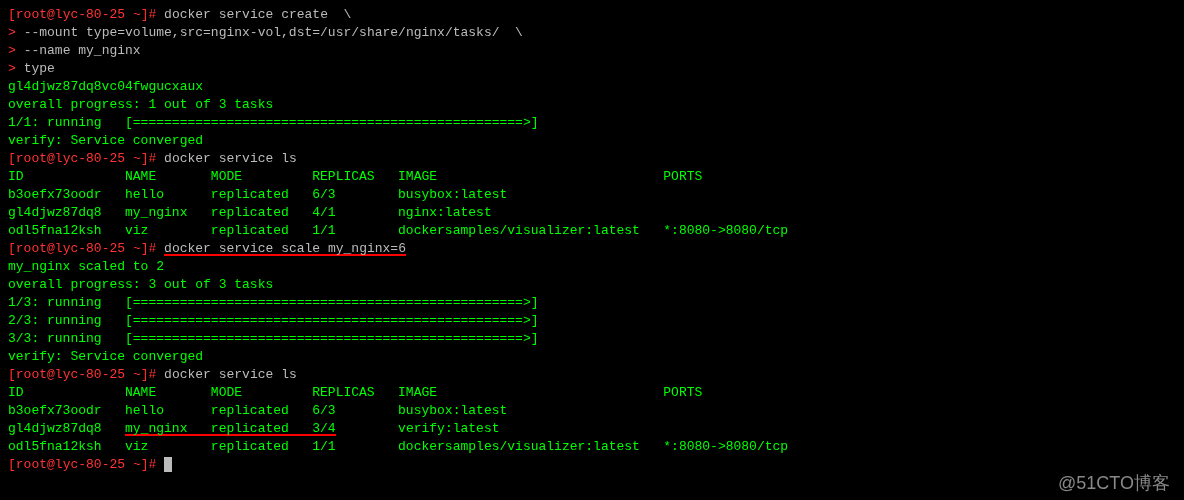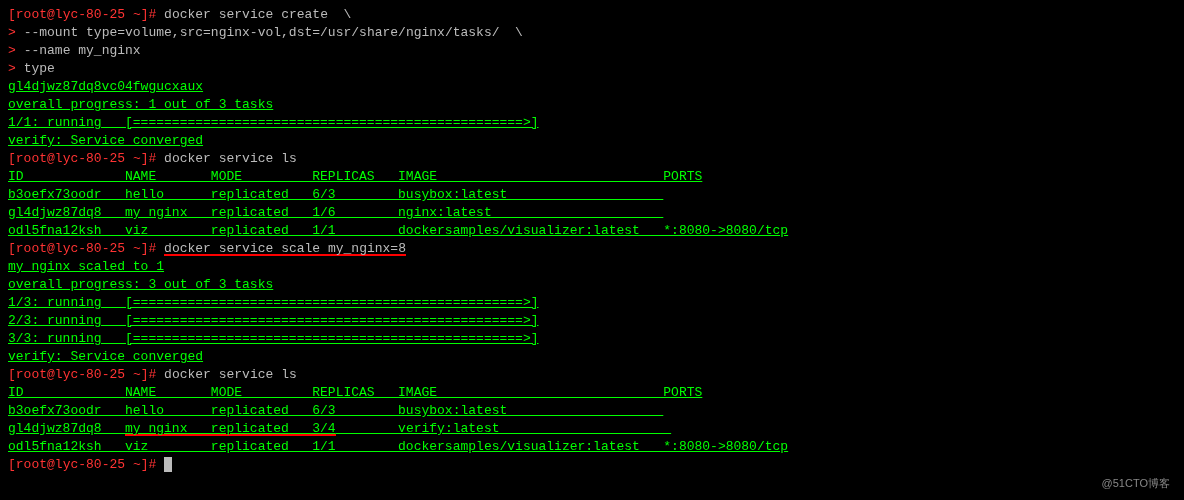--- a/index.html
+++ b/index.html
@@ -14,61 +14,61 @@
     height: 500px;
     overflow: hidden;
     position: relative;
   }
   .line { white-space: pre; }
   .prompt-user { color: #ff3333; }
   .prompt-host { color: #ff3333; }
   .prompt-path { color: #ff3333; }
   .prompt-end { color: #ff3333; }
   .cmd { color: #bbbbbb; }
-  .out { color: #00ff00; text-decoration: underline; }
+  .out { color: #00ff00; }
   .hl-underline {
     background: linear-gradient(to top, #ff0000 0, #ff0000 2px, transparent 2px);
   }
   .cursor {
     display: inline-block;
     width: 8px;
     height: 15px;
     background: #bbbbbb;
     vertical-align: middle;
   }
   .watermark {
     position: absolute;
     right: 14px;
     bottom: 8px;
     color: #888;
-    font-size: 11px;
+    font-size: 18px;
     font-family: sans-serif;
   }
 </style>
 </head>
 <body>
 
 <div class="line"><span class="prompt-user">[</span><span class="prompt-user">root</span><span class="prompt-user">@</span><span class="prompt-host">lyc-80-25</span><span class="prompt-path"> </span><span class="prompt-path">~</span><span class="prompt-end">]#</span><span class="cmd"> </span><span class="cmd">docker service create  \</span></div>
 <div class="line"><span class="prompt-user">&gt;</span><span class="cmd"> </span><span class="cmd">--mount type=volume,src=nginx-vol,dst=/usr/share/nginx/tasks/  \</span></div>
 <div class="line"><span class="prompt-user">&gt;</span><span class="cmd"> </span><span class="cmd">--name my_nginx</span></div>
 <div class="line"><span class="prompt-user">&gt;</span><span class="cmd"> </span><span class="cmd">type</span></div>
 
 <div class="line out">gl4djwz87dq8vc04fwgucxaux</div>
 <div class="line out">overall progress: 1 out of 3 tasks</div>
 <div class="line out">1/1: running   [==================================================&gt;]</div>
 <div class="line out">verify: Service converged</div>
 
 <div class="line"><span class="prompt-user">[</span><span class="prompt-user">root</span><span class="prompt-user">@</span><span class="prompt-host">lyc-80-25</span><span class="prompt-path"> </span><span class="prompt-path">~</span><span class="prompt-end">]#</span><span class="cmd"> </span><span class="cmd">docker service ls</span></div>
 <div class="line out">ID             NAME       MODE         REPLICAS   IMAGE                             PORTS</div>
 <div class="line out">b3oefx73oodr   hello      replicated   6/3        busybox:latest                    </div>
-<div class="line out">gl4djwz87dq8   my_nginx   replicated   1/6        nginx:latest                      </div>
+<div class="line out">gl4djwz87dq8   my_nginx   replicated   4/1        nginx:latest                      </div>
 <div class="line out">odl5fna12ksh   viz        replicated   1/1        dockersamples/visualizer:latest   *:8080-&gt;8080/tcp</div>
 
-<div class="line"><span class="prompt-user">[</span><span class="prompt-user">root</span><span class="prompt-user">@</span><span class="prompt-host">lyc-80-25</span><span class="prompt-path"> </span><span class="prompt-path">~</span><span class="prompt-end">]#</span><span class="cmd"> </span><span class="cmd hl-underline">docker service scale my_nginx=8</span></div>
-<div class="line out">my_nginx scaled to 1</div>
+<div class="line"><span class="prompt-user">[</span><span class="prompt-user">root</span><span class="prompt-user">@</span><span class="prompt-host">lyc-80-25</span><span class="prompt-path"> </span><span class="prompt-path">~</span><span class="prompt-end">]#</span><span class="cmd"> </span><span class="cmd hl-underline">docker service scale my_nginx=6</span></div>
+<div class="line out">my_nginx scaled to 2</div>
 <div class="line out">overall progress: 3 out of 3 tasks</div>
 <div class="line out">1/3: running   [==================================================&gt;]</div>
 <div class="line out">2/3: running   [==================================================&gt;]</div>
 <div class="line out">3/3: running   [==================================================&gt;]</div>
 <div class="line out">verify: Service converged</div>
 
 <div class="line"><span class="prompt-user">[</span><span class="prompt-user">root</span><span class="prompt-user">@</span><span class="prompt-host">lyc-80-25</span><span class="prompt-path"> </span><span class="prompt-path">~</span><span class="prompt-end">]#</span><span class="cmd"> </span><span class="cmd">docker service ls</span></div>
 <div class="line out">ID             NAME       MODE         REPLICAS   IMAGE                             PORTS</div>
 <div class="line out">b3oefx73oodr   hello      replicated   6/3        busybox:latest                    </div>
 <div class="line out"><span>gl4djwz87dq8   </span><span class="hl-underline">my_nginx   replicated   3/4</span><span>        verify:latest                      </span></div>

